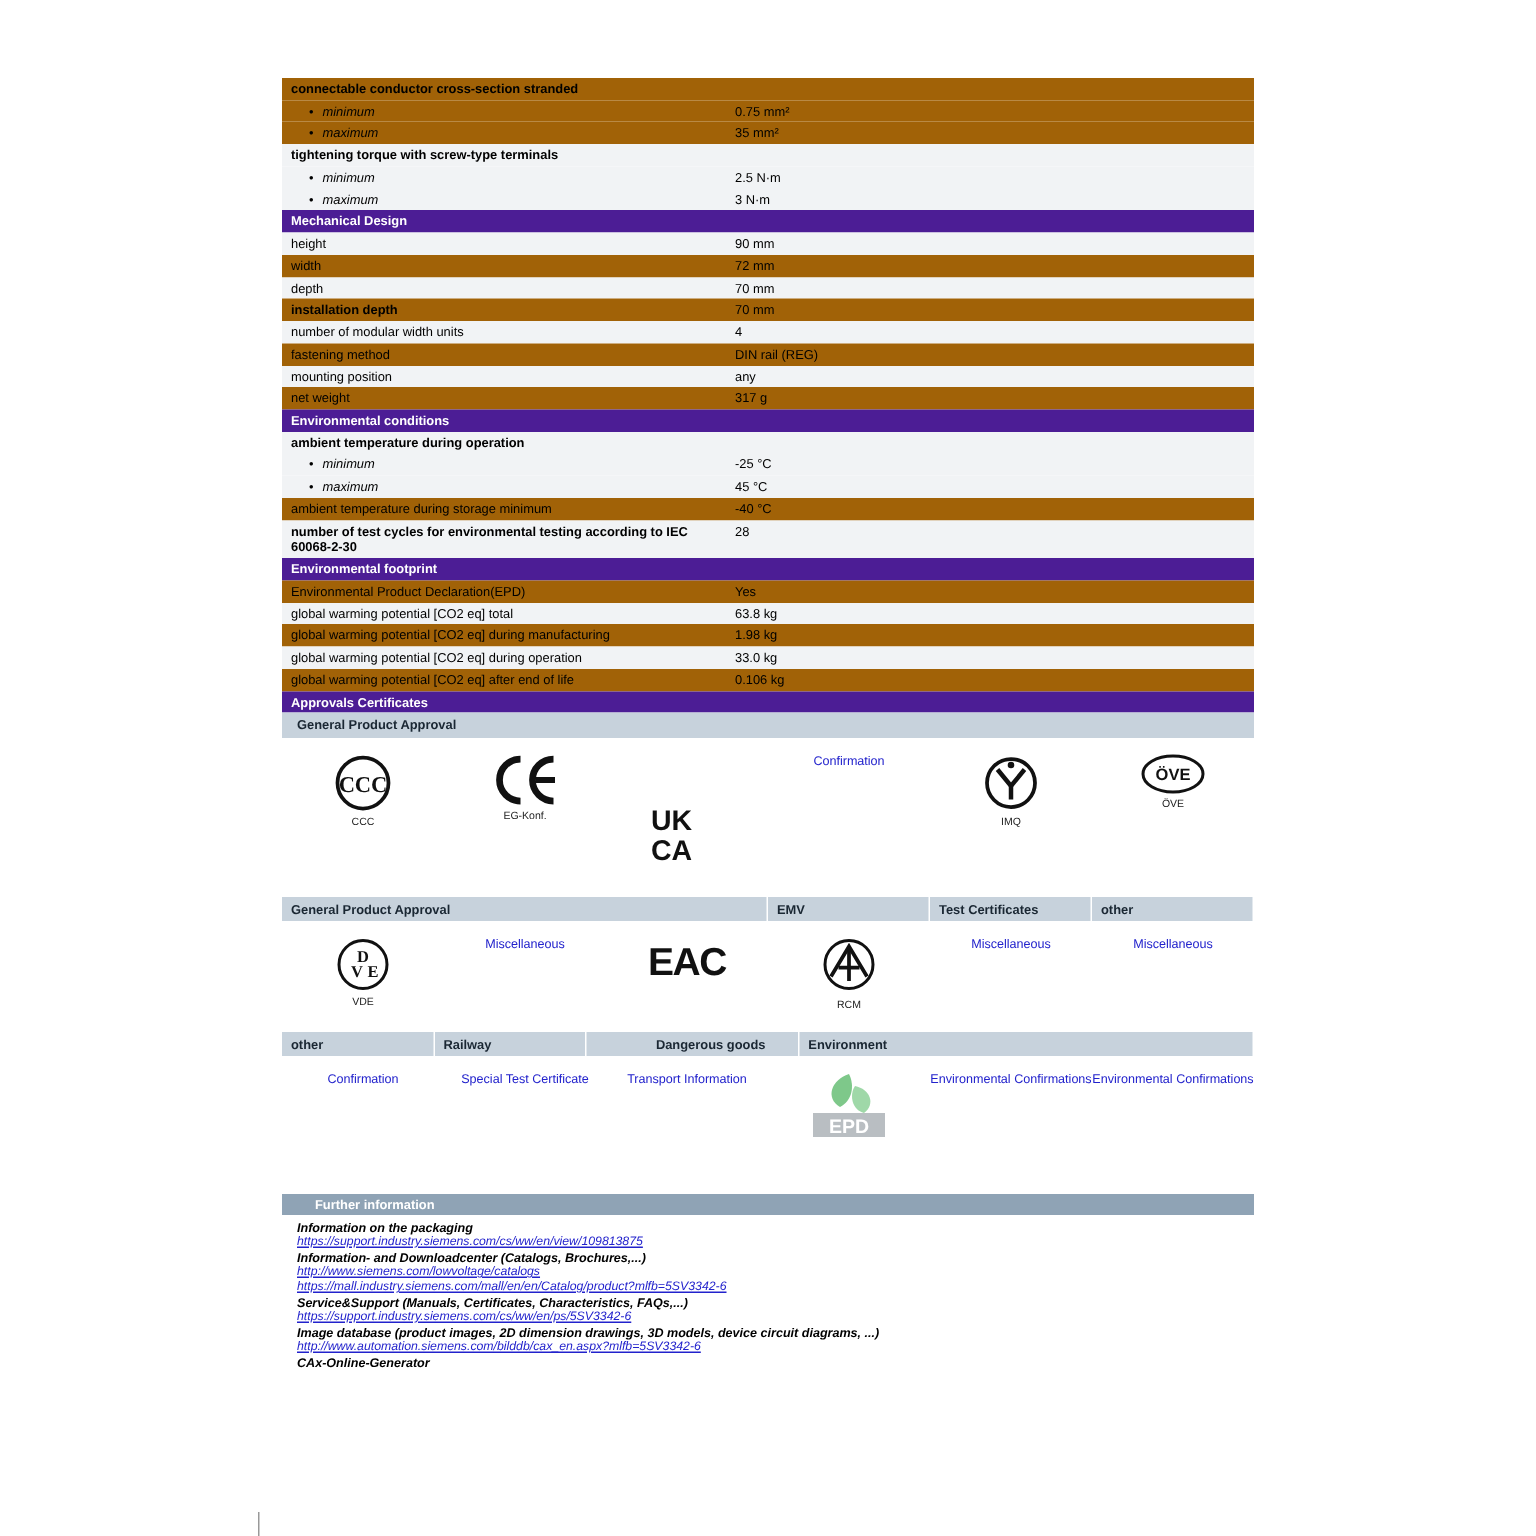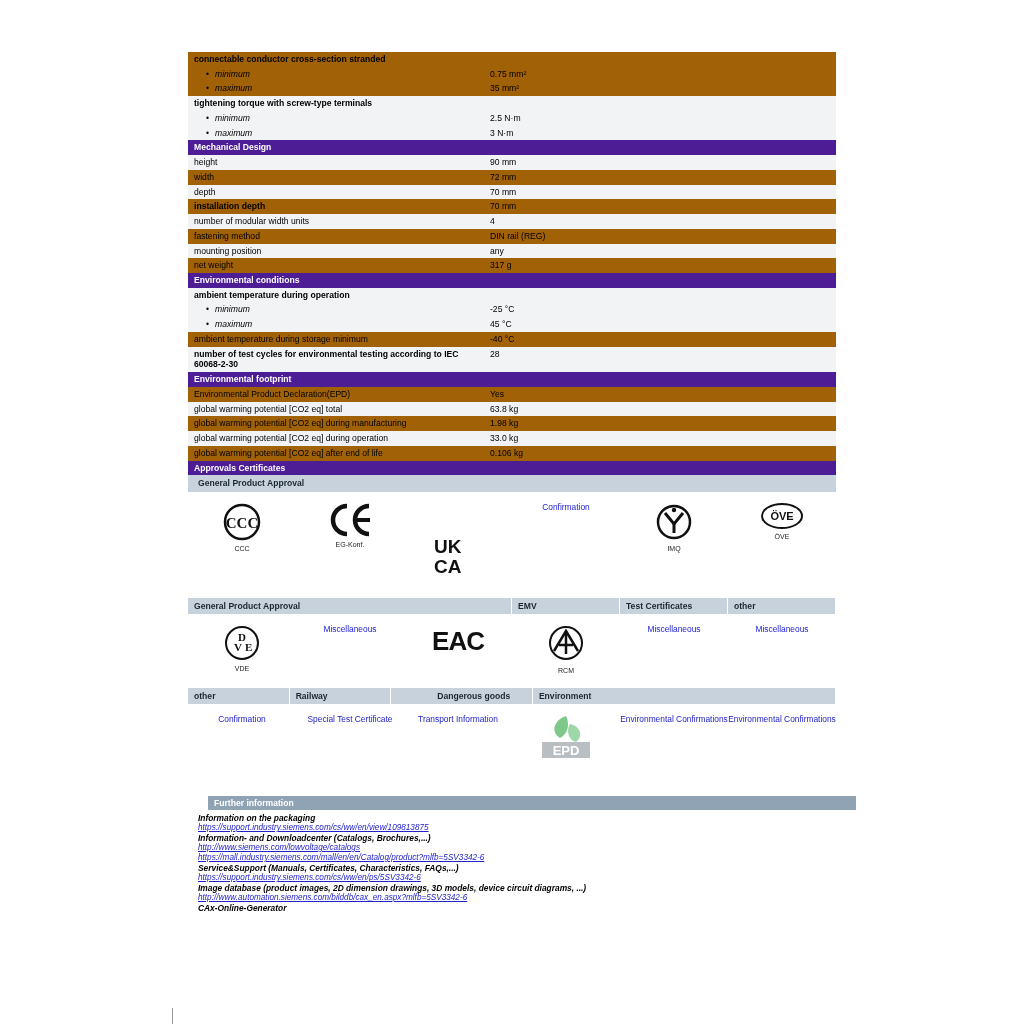--- a/index.html
+++ b/index.html
@@ -108,23 +108,22 @@
   }
   svg { display: block; margin: 0 auto; }
 
   
   .further-band {
     width: 648px;
     background: #8fa3b5;
     color: #ffffff;
     font-weight: bold;
     font-size: 8.6px;
-    padding: 2px 6px;
+    padding: 2px 22px;
     box-sizing: border-box;
-    margin-left: 20px;
   }
   .fi-list { padding: 2px 0 0 10px; font-style: italic; }
   .fi-title {
     font-weight: bold;
     font-size: 8.4px;
     margin-top: 1px;
   }
   .fi-link {
     color: #2222cc;
     text-decoration: underline;

